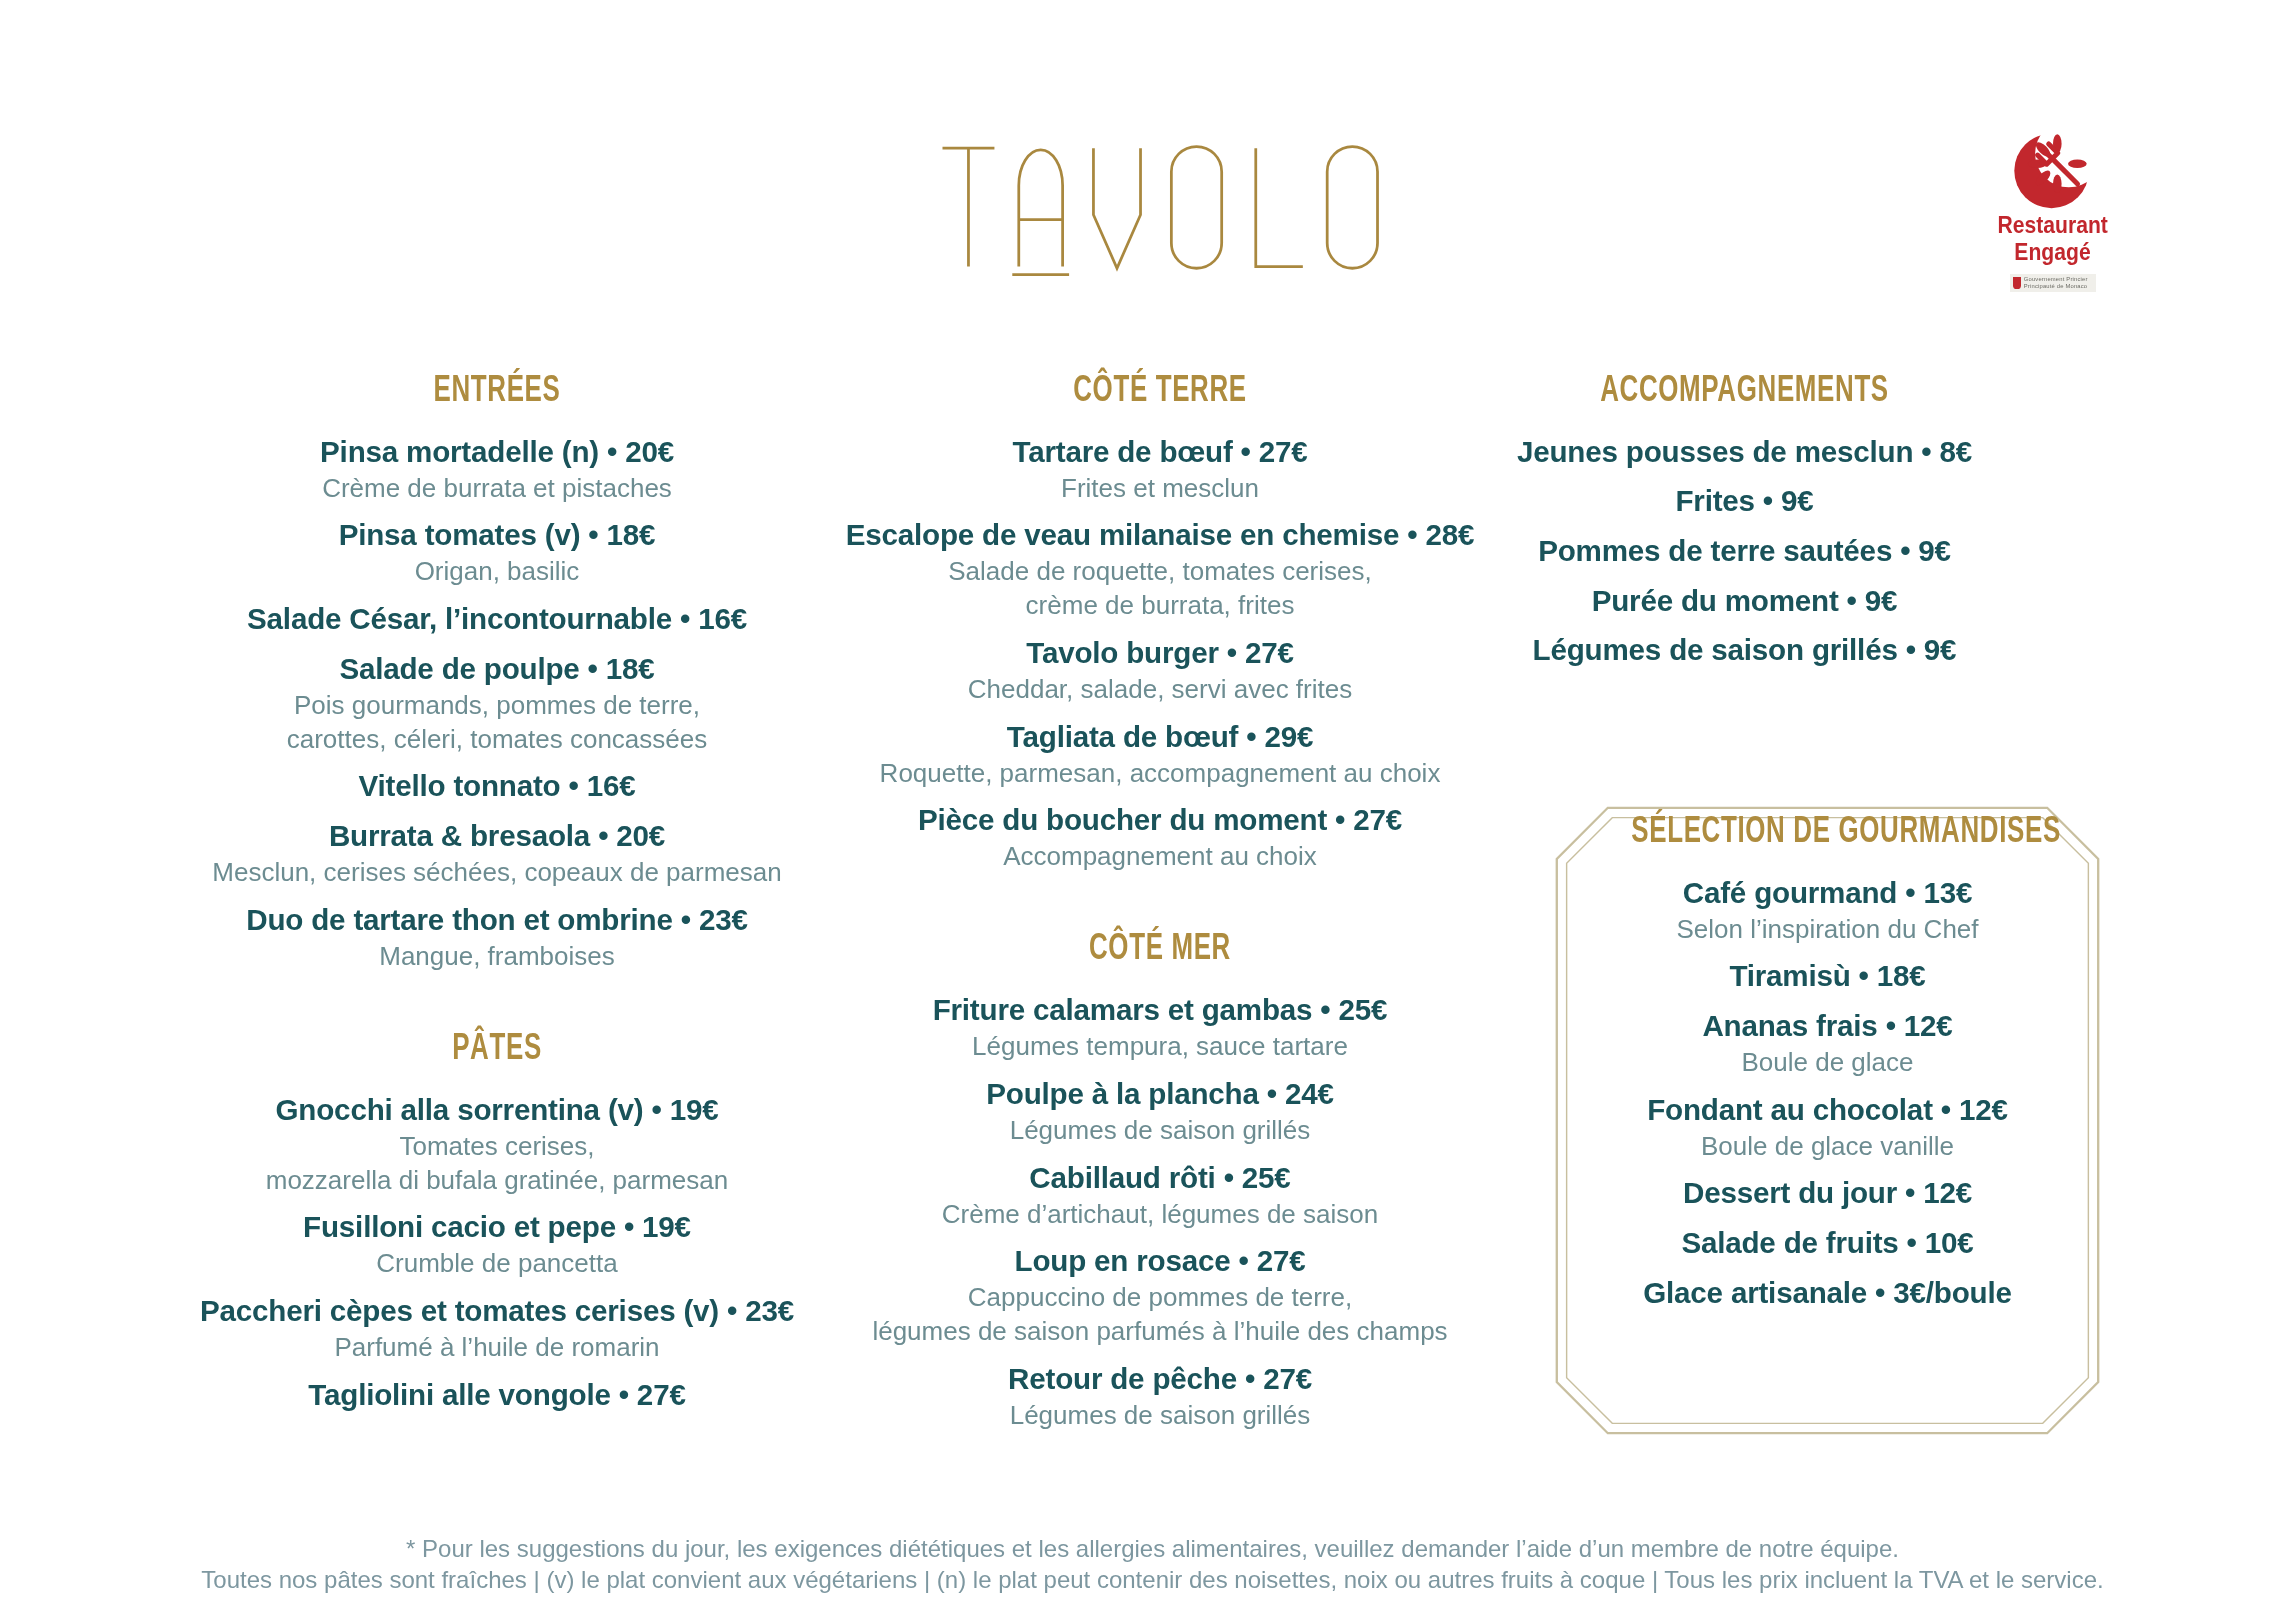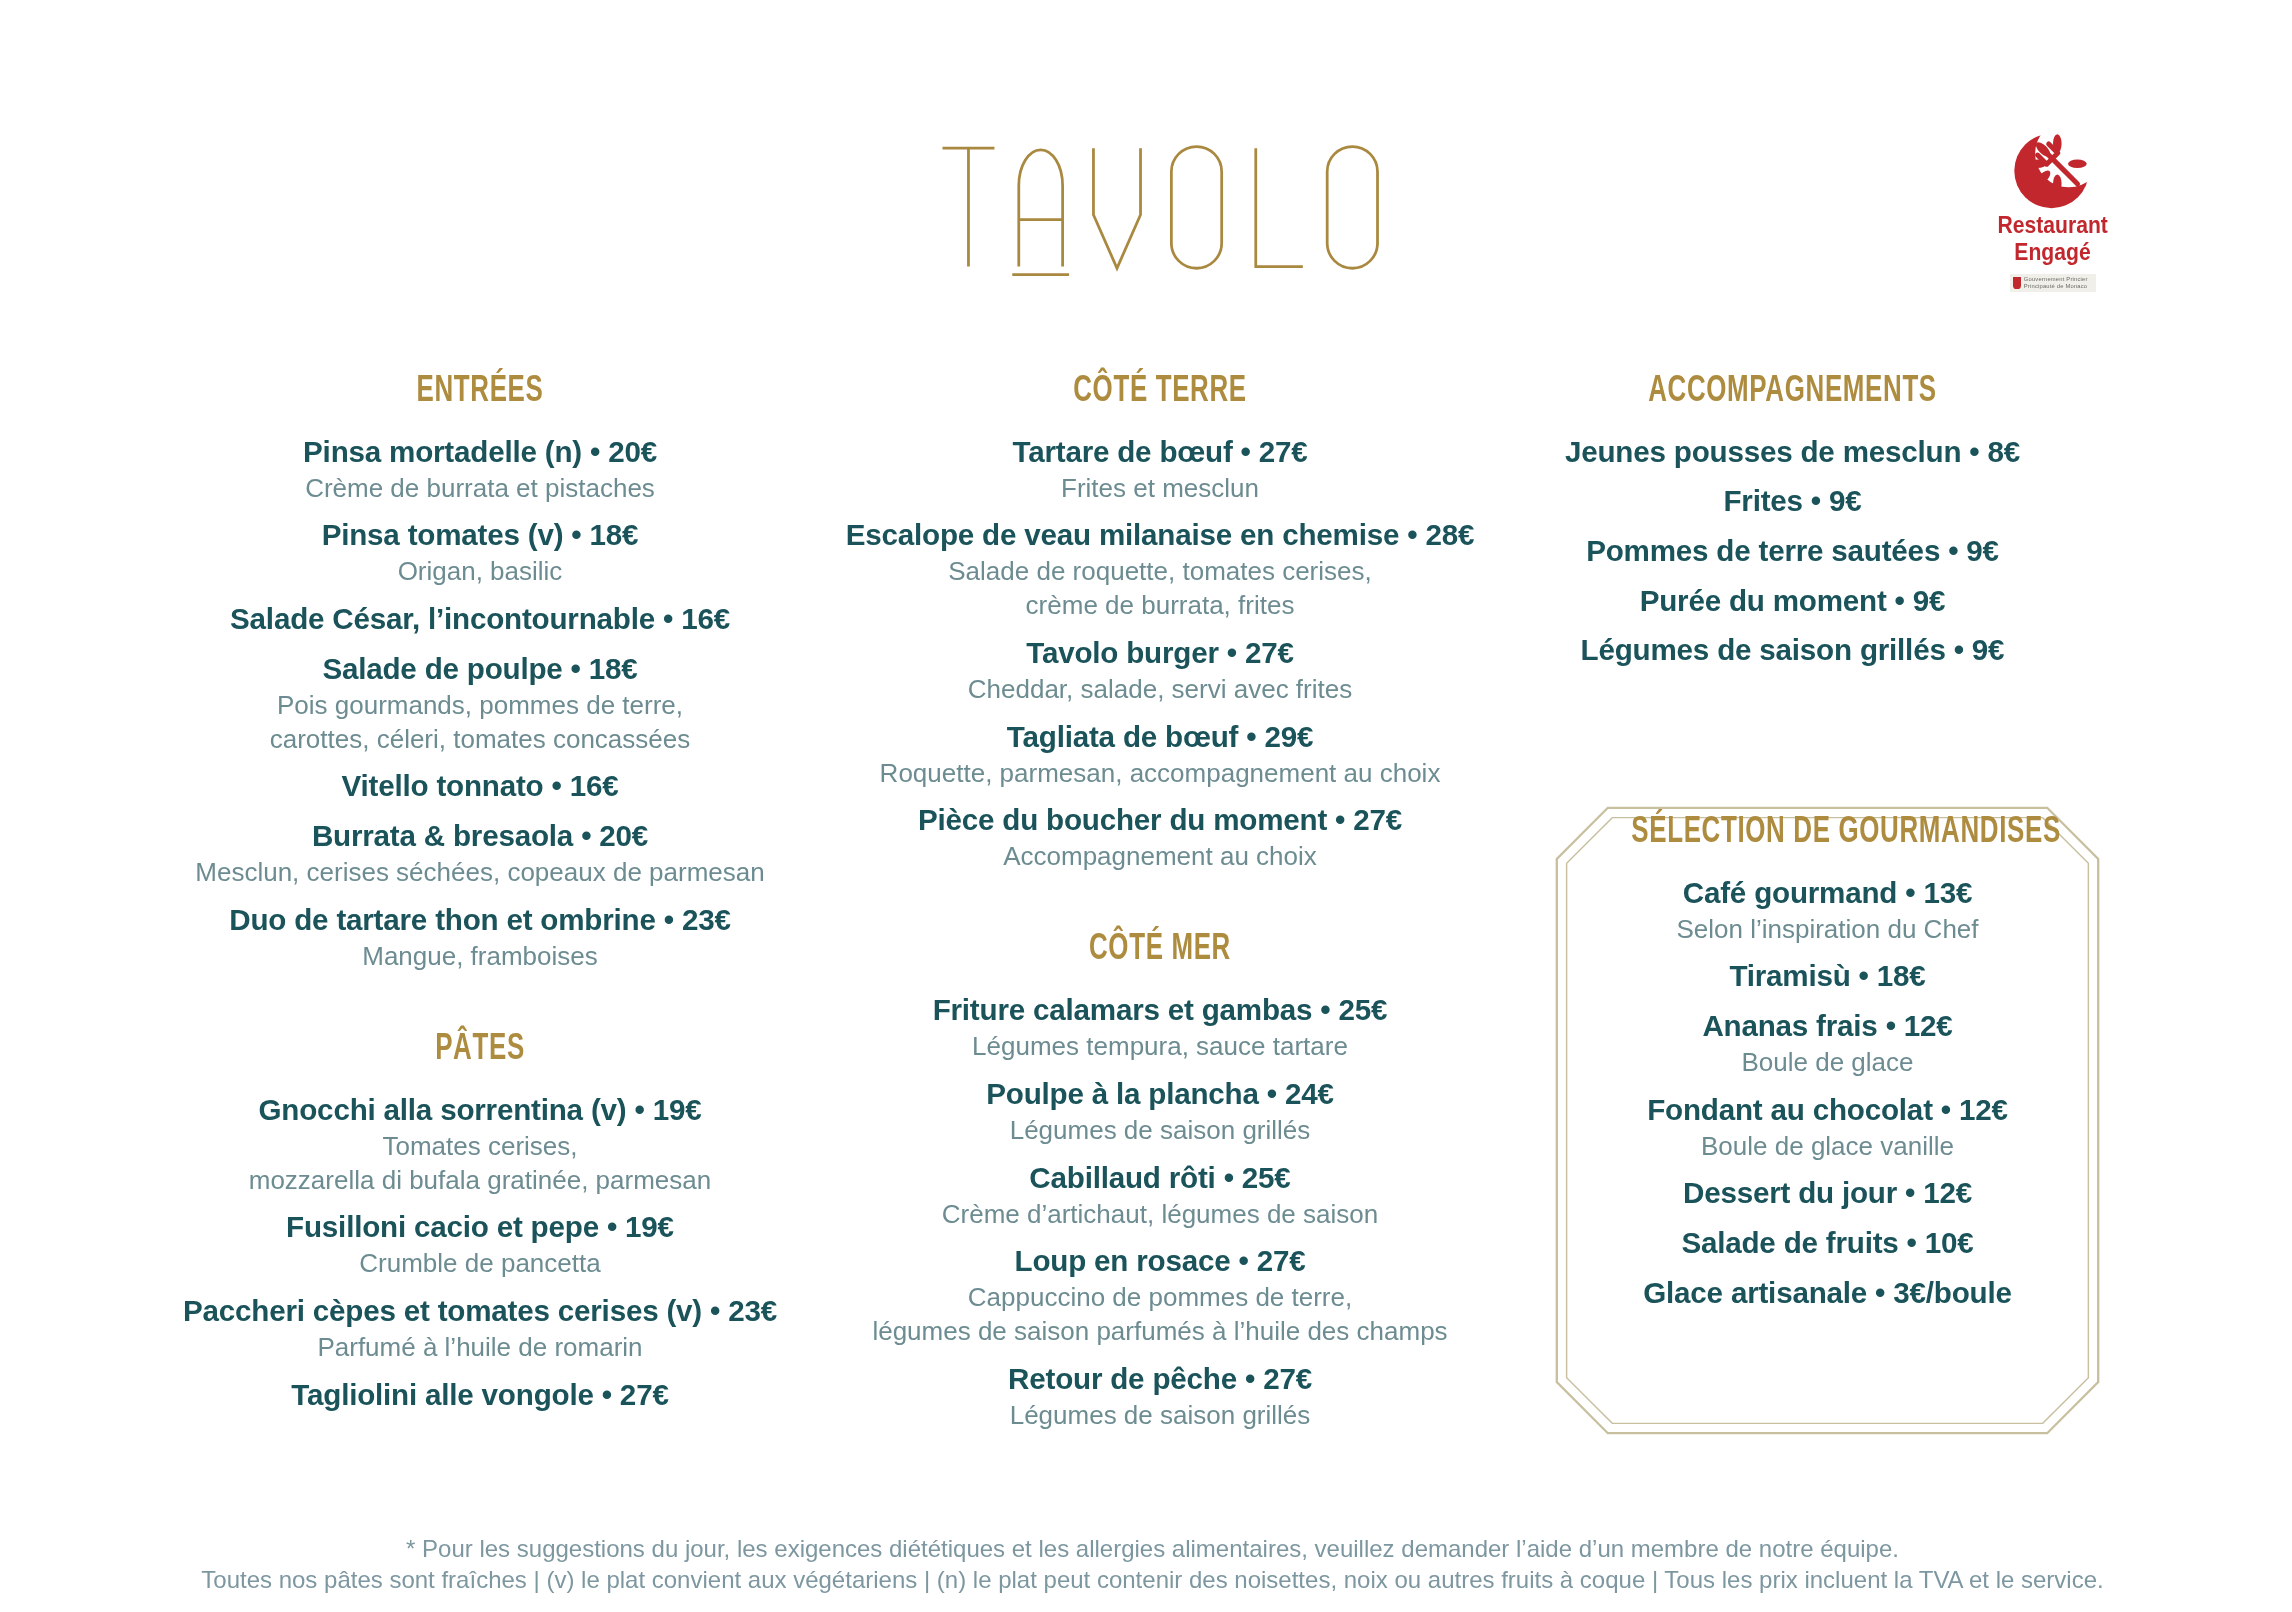--- a/index.html
+++ b/index.html
@@ -39,23 +39,23 @@
   .gov-banner{
     width:86px;margin:9px auto 0;background:var(--banner-bg);
     display:flex;align-items:center;gap:2.7px;padding:1.8px 3.6px;box-sizing:border-box;
   }
   .crest{width:8px;height:11.6px;background:var(--red);border-radius:0 0 3.6px 3.6px;flex:0 0 auto;}
   .gov-lines{display:block;text-align:left;}
   .gov-line{display:block;font-size:5.8px;line-height:7.2px;color:var(--banner-text);letter-spacing:0.2px;white-space:nowrap;}
 
   
   .col{position:absolute;top:365px;text-align:center;}
-  #col-left{left:122px;width:716px;}
+  #col-left{left:139px;width:716px;}
   #col-mid{left:815px;width:690px;}
-  #col-right{left:1486px;width:613px;}
+  #col-right{left:1438px;width:613px;}
 
   .menu-heading{
     font-size:36px;font-weight:700;line-height:47px;
     color:var(--gold);letter-spacing:0.9px;
     transform:scaleX(0.72);transform-origin:50% 50%;
     margin-bottom:19.7px;white-space:nowrap;
   }
   .section.gapped{margin-top:50px;}
   .menu-item{margin-bottom:10.7px;}
   .item-title{

